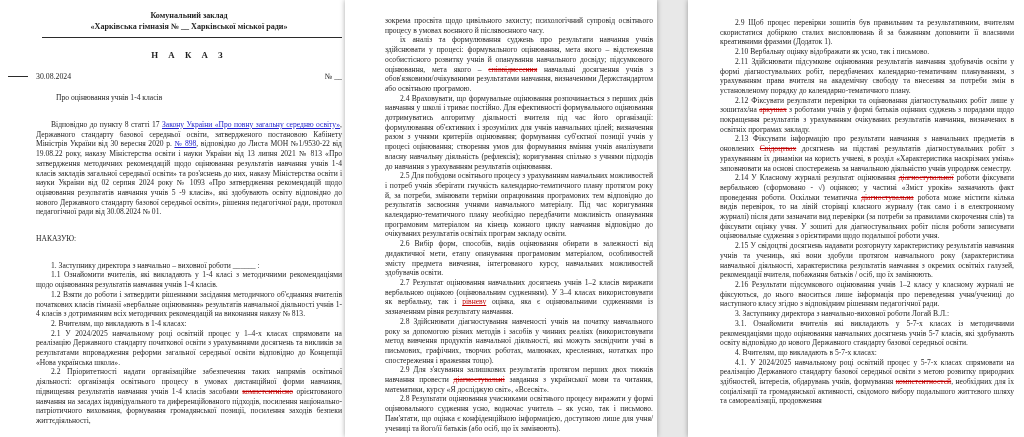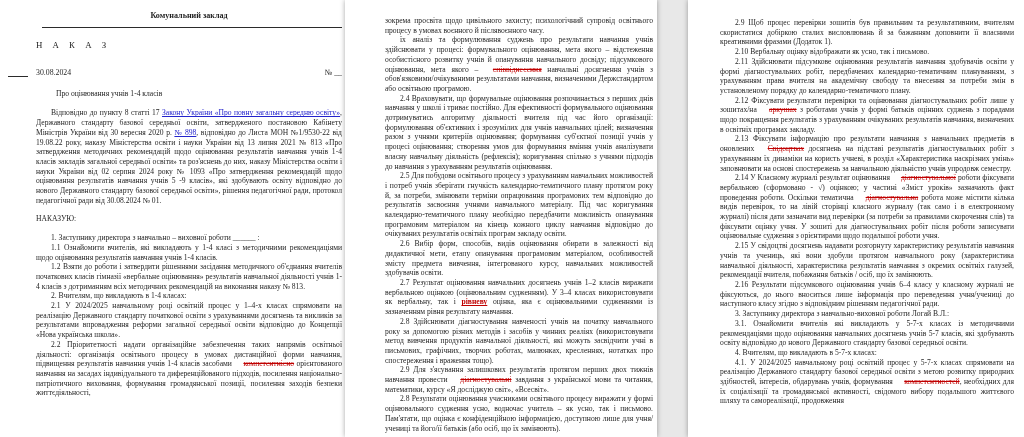--- a/index.html
+++ b/index.html
@@ -16,38 +16,39 @@
   .page{
     position:absolute;top:0;height:437px;background:var(--page);
     box-shadow:0 0 5px rgba(0,0,0,.35);box-sizing:border-box;
     font-size:7.6px;line-height:9.7px;overflow:hidden;
   }
   #page1{left:0;width:360px;padding:11px 18px 0 36px;}
   #page2{left:345px;width:312px;padding:16px 4px 0 40px;}
   #page3{left:688px;width:340px;padding:18px 14px 0 32px;}
   .para{margin:0;text-indent:15px;text-align:justify;}
   .no-indent{text-indent:0;}
-  .spaced{margin-top:9px;}
+  .spaced{margin-top:17px;}
   .org{text-align:center;font-weight:bold;font-size:8.1px;line-height:10.6px;}
   .rule{height:0;border:none;border-top:1.6px solid var(--rule);margin:5px 0 0 6px;}
   .mini-rule{position:absolute;left:8px;top:76px;width:20px;border-top:1.2px solid var(--rule);}
-  .order-title{text-align:left;font-weight:normal;letter-spacing:4px;font-size:8.8px;margin-top:13px;}
-  .date-row{display:flex;justify-content:space-between;margin-top:18px;font-size:7.8px;}
+  .order-title{text-align:center;font-weight:bold;letter-spacing:4px;font-size:8.8px;margin-top:13px;}
+  .date-row{display:flex;justify-content:space-between;margin-top:11px;font-size:7.8px;}
   .subject{margin-top:11px;line-height:10.4px;margin-left:20px;}
   .seg-link{color:var(--link);text-decoration:underline;cursor:pointer;}
-  .seg-strike{color:var(--rev);text-decoration:line-through;margin-left:9px;}
-  .seg-redline{color:var(--rev);text-decoration:underline;font-weight:bold;}
+  .seg-strike{color:var(--rev);text-decoration:line-through;}
+  .seg-redline{color:var(--rev);text-decoration:underline;}
 </style>
 </head>
 <body>
 
 <div class="canvas">
 
   <div class="page" id="page1">
     <div class="org">Комунальний заклад</div>
+    <div class="org">«Харківська гімназія № __ Харківської міської ради»</div>
     <hr class="rule">
     <div class="mini-rule"></div>
     <div class="order-title">Н А К А З</div>
     <div class="date-row">
       <span>30.08.2024</span>
       <span>№ __</span>
     </div>
     <div class="subject">
       <div>Про оцінювання учнів 1-4 класів</div>
     </div>
@@ -79,21 +80,21 @@
 
   <div class="page" id="page3">
     <div>
         <p class="para"><span>2.9 Щоб процес перевірки зошитів був правильним та результативним, вчителям скористатися добіркою сталих висловлювань й за бажанням доповнити її власними креативними фразами (Додаток 1).</span></p>
         <p class="para"><span>2.10 Вербальну оцінку відображати як усно, так і письмово.</span></p>
         <p class="para"><span>2.11 Здійснювати підсумкове оцінювання результатів навчання здобувачів освіти у формі діагностувальних робіт, передбачених календарно-тематичним плануванням, з урахуванням права вчителя на академічну свободу та внесення за потреби змін в установленому порядку до календарно-тематичного плану.</span></p>
         <p class="para"><span>2.12 Фіксувати результати перевірки та оцінювання діагностувальних робіт лише у зошитах/на </span><span class="seg-strike">аркушах</span><span> з роботами учнів у формі батьків оцінних суджень з порадами щодо покращення результатів з урахуванням очікуваних результатів навчання, визначених в освітніх програмах закладу.</span></p>
         <p class="para"><span>2.13 Фіксувати інформацію про результати навчання з навчальних предметів в оновлених </span><span class="seg-strike">Свідоцтвах</span><span> досягнень на підставі результатів діагностувальних робіт з урахуванням їх динаміки на користь учневі, в розділ «Характеристика наскрізних умінь» заповнювати на основі спостережень за навчальною діяльністю учнів упродовж семестру.</span></p>
         <p class="para"><span>2.14 У Класному журналі результат оцінювання </span><span class="seg-strike">діагностувальної</span><span> роботи фіксувати вербальною (сформовано - √) оцінкою; у частині «Зміст уроків» зазначають факт проведення роботи. Оскільки тематична </span><span class="seg-strike">діагностувальна</span><span> робота може містити кілька видів перевірок, то на лівій сторінці класного журналу (так само і в електронному журналі) після дати зазначати вид перевірки (за потреби за правилами скорочення слів) та  фіксувати оцінку учня. У зошиті для діагностувальних робіт після роботи записувати оцінювальне судження з орієнтирами щодо подальшої роботи учня.</span></p>
         <p class="para"><span>2.15 У свідоцтві досягнень надавати розгорнуту характеристику результатів навчання учнів та учениць, які вони здобули протягом навчального року (характеристика навчальної діяльності, характеристика результатів навчання з окремих освітніх галузей, рекомендації вчителя, побажання батьків / осіб, що їх замінюють.</span></p>
-        <p class="para"><span>2.16 Результати підсумкового оцінювання учнів 6–4  класу у класному журналі не фіксуються, до нього вноситься лише інформація про переведення учня/учениці до наступного класу згідно з відповідним рішенням педагогічної ради.</span></p>
+        <p class="para"><span>2.16 Результати підсумкового оцінювання учнів 1–2  класу у класному журналі не фіксуються, до нього вноситься лише інформація про переведення учня/учениці до наступного класу згідно з відповідним рішенням педагогічної ради.</span></p>
         <p class="para"><span>3. Заступнику директора з навчально-виховної роботи Логай В.Л.:</span></p>
         <p class="para"><span>3.1. Ознайомити вчителів які викладають у 5-7-х класах із методичними рекомендаціями щодо оцінювання навчальних досягнень учнів 5-7 класів, які здобувають освіту відповідно до нового Державного стандарту базової середньої освіти.</span></p>
         <p class="para"><span>4. Вчителям, що викладають в 5-7-х класах:</span></p>
         <p class="para"><span>4.1. У 2024/2025 навчальному році освітній процес у 5-7-х класах спрямовати на реалізацію Державного стандарту базової середньої освіти з метою розвитку природних здібностей, інтересів, обдарувань учнів, формування </span><span class="seg-strike">компетентностей</span><span>, необхідних для їх соціалізації та громадянської активності, свідомого вибору подальшого життєвого шляху та самореалізації, продовження</span></p>
       </div>
   </div>
 
 </div>
 
 </body></html>

